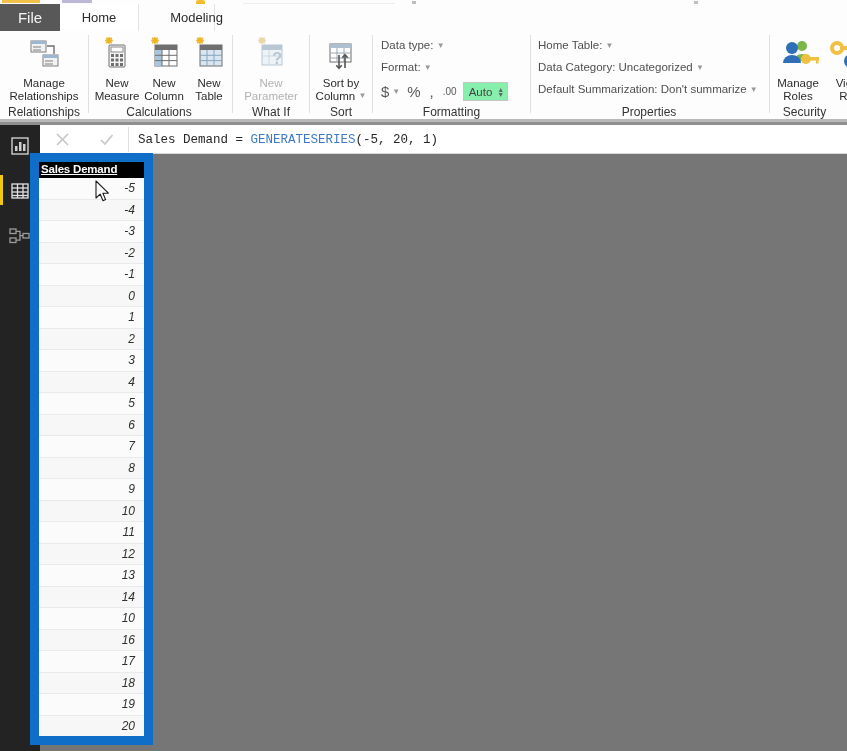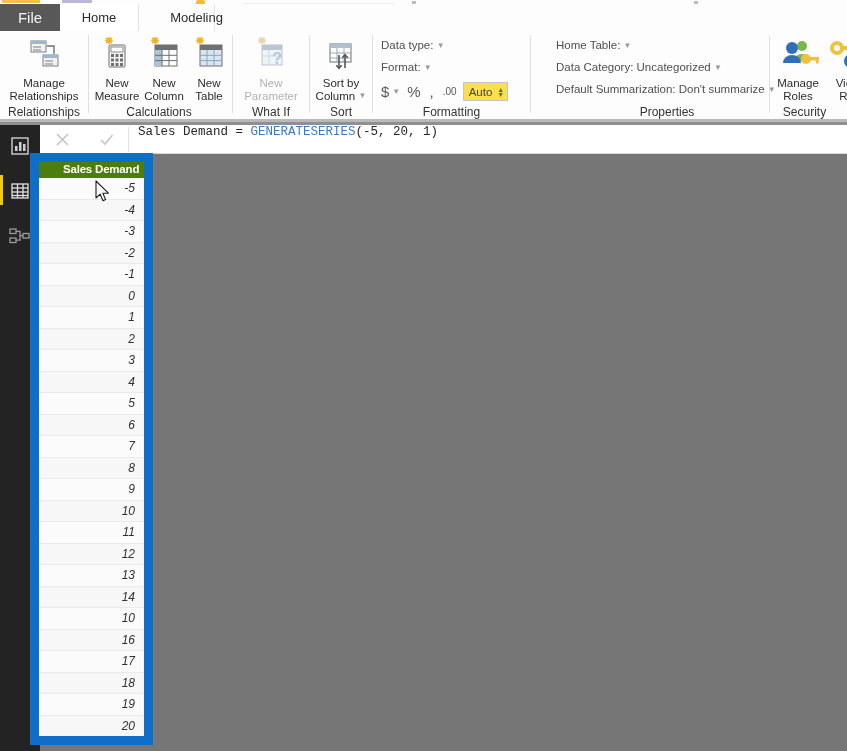--- a/index.html
+++ b/index.html
@@ -55,56 +55,56 @@
   .btn-lbl { font-size:11.5px; color:#2c2c2c; line-height:12.5px; text-align:center; }
   .btn.dim .btn-lbl { color:#b2b2b2; }
 
   
   .ic { position:relative; height:40px; width:46px; margin-bottom:2px; }
 
   
   .fmt-row { position:absolute; font-size:11.5px; color:#4f4f4f; white-space:nowrap; }
   .caret { display:inline-block; color:#9a9a9a; font-size:8px; vertical-align:middle; }
   .autobox {
-    display:inline-flex; align-items:center; border:1px solid #c5c5c5; background:#fde047;
+    display:inline-flex; align-items:center; border:1px solid #c5c5c5; background:#86efac;
     height:19px; padding:0 3px 0 5px; font-size:11.5px; color:#444; vertical-align:middle;justify-content:space-between;
   }
   .spinner { display:inline-flex; flex-direction:column; margin-left:5px; line-height:5px; font-size:7px; color:#666;}
 
   
   .leftrail { position:absolute; left:0; top:125px; width:40px; height:626px; background:#232323; }
   .rail-item { position:absolute; left:4px; width:32px; height:32px; cursor:pointer;
               display:flex; align-items:center; justify-content:center;}
   .rail-active-bar { position:absolute; left:0; width:3px; height:30px; background:#f2c811; }
 
   .fbar { position:absolute; left:40px; top:125px; width:807px; height:29px; background:#ffffff; border-bottom:1px solid #d9d9d9;}
   .fbar-btns { position:absolute; left:0; top:0; width:88px; height:29px; display:flex; }
   .fbar-btn { flex:1; display:flex; align-items:center; justify-content:center; cursor:pointer;}
   .fbar-divider { position:absolute; left:88px; top:2px; width:1px; height:25px; background:#e0e0e0;}
   .formula {
-    position:absolute; left:98px; top:0; height:29px; display:flex; 
+    position:absolute; left:98px; top:0; height:29px; display:flex; align-items:center;
     font-family:"Liberation Mono", monospace; font-size:12.5px; color:#262626; white-space:pre;
   }
   .fn { color:#3d79c9; }
 
   
   .canvas { position:absolute; left:40px; top:154px; width:807px; height:597px; background:#767676;}
 
   
   .hl {
     position:absolute; left:30px; top:153px; width:123px; height:592px;
     border:9px solid #0f6ec8; background:transparent; pointer-events:none; z-index:40;
   }
 
   
   .tbl { position:absolute; left:39px; top:160px; width:105px; height:578px; background:#fff; z-index:20;
          overflow:hidden; }
   .tbl-head {
-    height:18px; background:#4d7c0f; color:#ffffff; font-size:11.5px; font-weight:bold;
-    display:flex; align-items:center; padding-left:24px; letter-spacing:-0.2px;
+    height:18px; background:#000000; color:#ffffff; font-size:11.5px; font-weight:bold;
+    display:flex; align-items:center; padding-left:2px; letter-spacing:-0.2px;text-decoration:underline;
   }
   .tbl-body { position:relative; }
   .row {
     height:21.5px; display:flex; align-items:center; justify-content:flex-end;
     padding-right:9px; font-size:12px; font-style:italic; color:#303030;
     border-bottom:1px solid #eaeaea; background:#f7f7f7;
   }
   .row:nth-child(odd) { background:#fbfbfb; }
   .tbl-scroll { position:absolute; left:144px; top:160px; width:9px; height:578px; background:#8a8a8a; z-index:20;}
   .tbl-scroll-thumb { position:absolute; left:0; top:0; width:9px; height:578px; background:#8a8a8a;}
@@ -303,21 +303,21 @@
           <span class="spinner">
             <span>▲</span>
             <span>▼</span>
           </span>
         </span>
       </div>
       <div class="grp-label">Formatting</div>
     </div>
     <div class="grp-sep" style="left:530px;"></div>
 
-    <div class="grp" style="left:548px; width:238px;">
+    <div class="grp" style="left:530px; width:238px;">
       <div class="fmt-row" style="left:8px; top:8px;">
         <span>Home Table:</span>
         <span class="caret">▼</span>
       </div>
       <div class="fmt-row" style="left:8px; top:30px;">
         <span>Data Category:</span>
         <span>Uncategorized</span>
         <span class="caret">▼</span>
       </div>
       <div class="fmt-row" style="left:8px; top:52px;">

